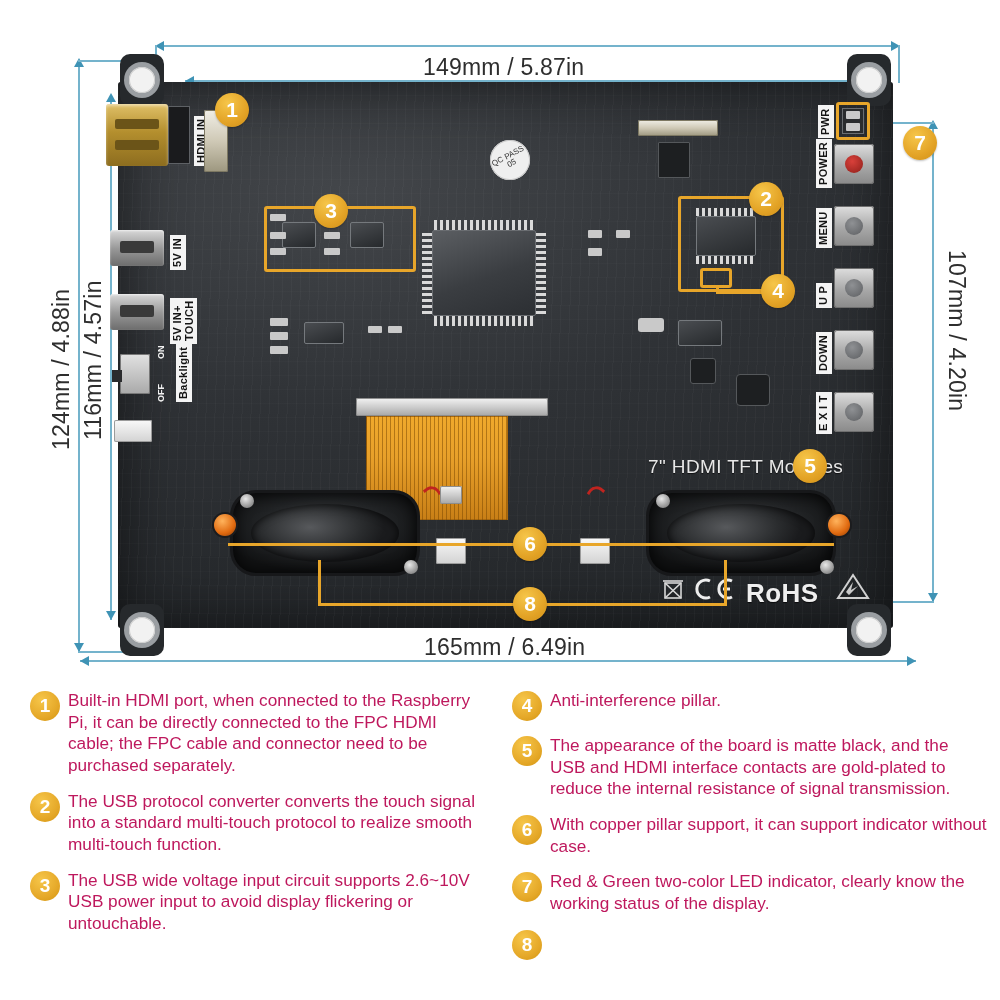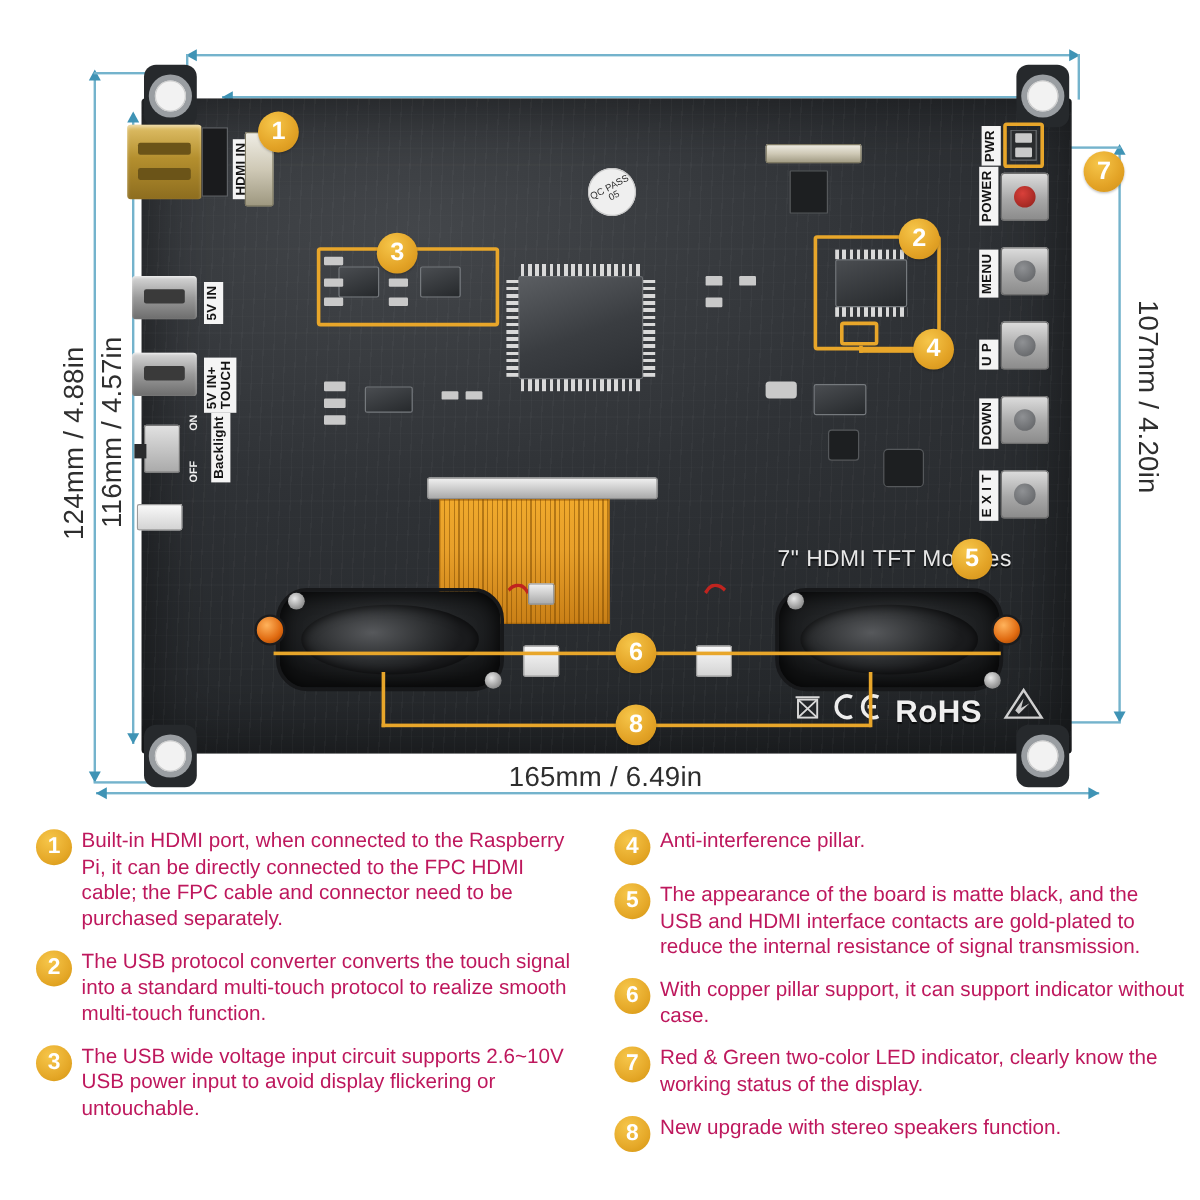--- a/index.html
+++ b/index.html
@@ -197,20 +197,21 @@
 
   <div class="dim-line h" style="left:155px; top:45px; width:745px;"></div>
   <div class="arrow left" style="left:155px; top:41px;"></div>
   <div class="arrow right" style="left:891px; top:41px;"></div>
   <div class="dim-line v" style="left:155px; top:45px; height:38px;"></div>
   <div class="dim-line v" style="left:898px; top:45px; height:38px;"></div>
 
   <div class="dim-line h" style="left:185px; top:80px; width:685px;"></div>
   <div class="arrow left" style="left:185px; top:76px;"></div>
   <div class="arrow right" style="left:861px; top:76px;"></div>
+  <div class="dim-label" style="left:423px; top:54px;">149mm / 5.87in</div>
 
   <div class="dim-line v" style="left:78px; top:60px; width:2px; height:592px;"></div>
   <div class="arrow up" style="left:74px; top:58px;"></div>
   <div class="arrow down" style="left:74px; top:643px;"></div>
   <div class="dim-line h" style="left:78px; top:60px; width:60px;"></div>
   <div class="dim-line h" style="left:78px; top:651px; width:60px;"></div>
   <div class="dim-label rot-l" style="left:48px; top:450px;">124mm / 4.88in</div>
 
   <div class="dim-line v" style="left:110px; top:95px; width:2px; height:525px;"></div>
   <div class="arrow up" style="left:106px; top:93px;"></div>
@@ -425,18 +426,17 @@
       <div class="cap-item">
         <div class="cap-badge">6</div>
         <div class="cap-text">With copper pillar support, it can support indicator without case.</div>
       </div>
       <div class="cap-item">
         <div class="cap-badge">7</div>
         <div class="cap-text">Red &amp; Green two-color LED indicator, clearly know the working status of the display.</div>
       </div>
       <div class="cap-item">
         <div class="cap-badge">8</div>
-        <div class="cap-text">New upgrade with stereo speakers function.</div>
       </div>
     </div>
   </div>
 
 </div>
 
 </body></html>

